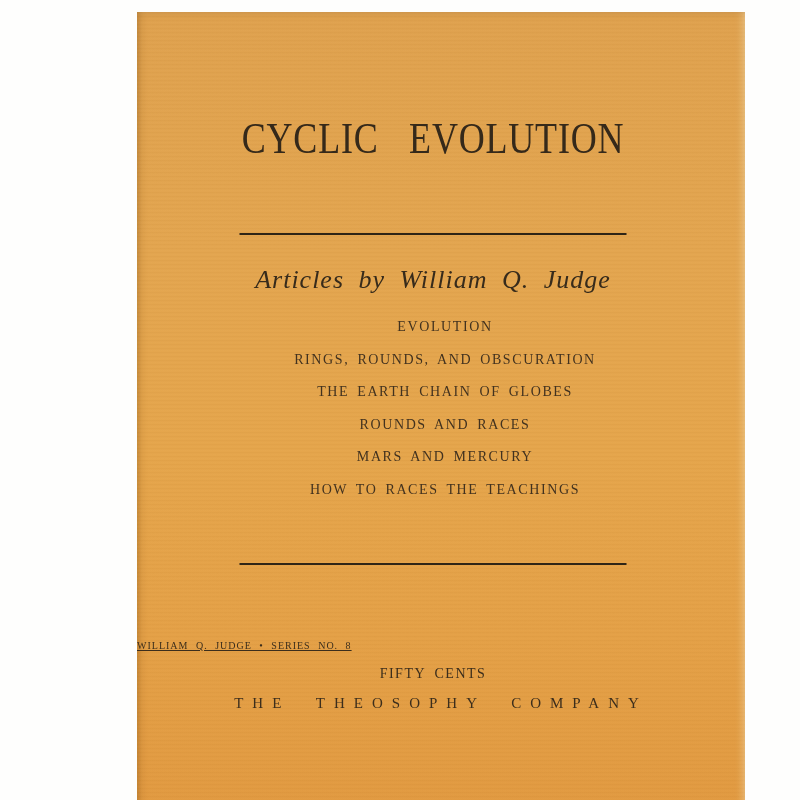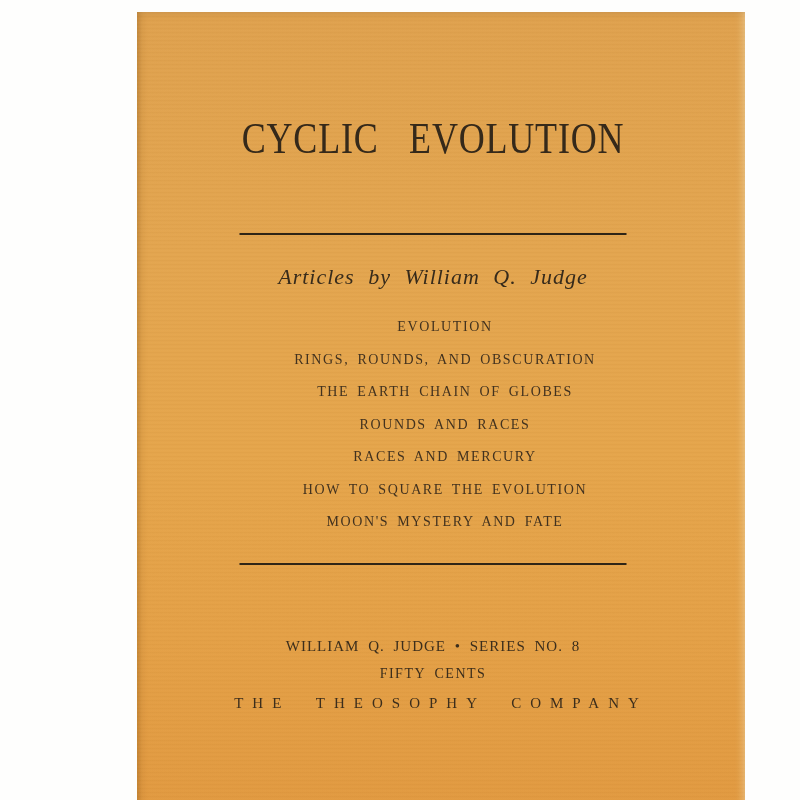--- a/index.html
+++ b/index.html
@@ -78,21 +78,21 @@
   .rule-top    { top: 221px; }
   .rule-bottom { top: 551px; }
 
   .byline {
     position: absolute;
     top: 251px;
     left: 0;
     right: 0;
     text-align: center;
     font-style: italic;
-    font-size: 22px;
+    font-size: 26px;
     line-height: 1.3;
     letter-spacing: 1px;
     word-spacing: 7px;
     color: #372b1b;
     white-space: nowrap;
   }
 
   .article-list {
     position: absolute;
     top: 299px;
@@ -108,27 +108,28 @@
     color: #42321f;
     white-space: nowrap;
     margin-left: 24px;
   }
 
   .imprint-series {
     position: absolute;
     top: 625px;
     left: 0;
     right: 0;
-    text-align: center;
-    font-size: 15px;
+    text-align: left;
+    font-size: 10px;
     line-height: 18px;
     letter-spacing: 1px;
     word-spacing: 4px;
     color: #3c2e1c;
     white-space: nowrap;
+    text-decoration: underline;
   }
 
   .imprint-price {
     position: absolute;
     top: 653px;
     left: 0;
     right: 0;
     text-align: center;
     font-size: 14px;
     line-height: 18px;
@@ -164,23 +165,22 @@
 
       <div class="rule rule-top"></div>
 
       <div class="byline">Articles by William Q. Judge</div>
 
       <div class="article-list">
         <div class="article-item">EVOLUTION</div>
         <div class="article-item">RINGS, ROUNDS, AND OBSCURATION</div>
         <div class="article-item">THE EARTH CHAIN OF GLOBES</div>
         <div class="article-item">ROUNDS AND RACES</div>
-        <div class="article-item">RACES AND MERCURY</div>
-        <div class="article-item">HOW TO SQUARE THE EVOLUTION</div>
-        <div class="article-item">MOON'S MYSTERY AND FATE</div>
+        <div class="article-item">MARS AND MERCURY</div>
+        <div class="article-item">HOW TO RACES THE TEACHINGS</div>
       </div>
 
       <div class="rule rule-bottom"></div>
 
       <div class="imprint-series">WILLIAM Q. JUDGE • SERIES NO. 8</div>
 
       <div class="imprint-price">FIFTY CENTS</div>
 
       <div class="imprint-publisher">THE THEOSOPHY COMPANY</div>
 

